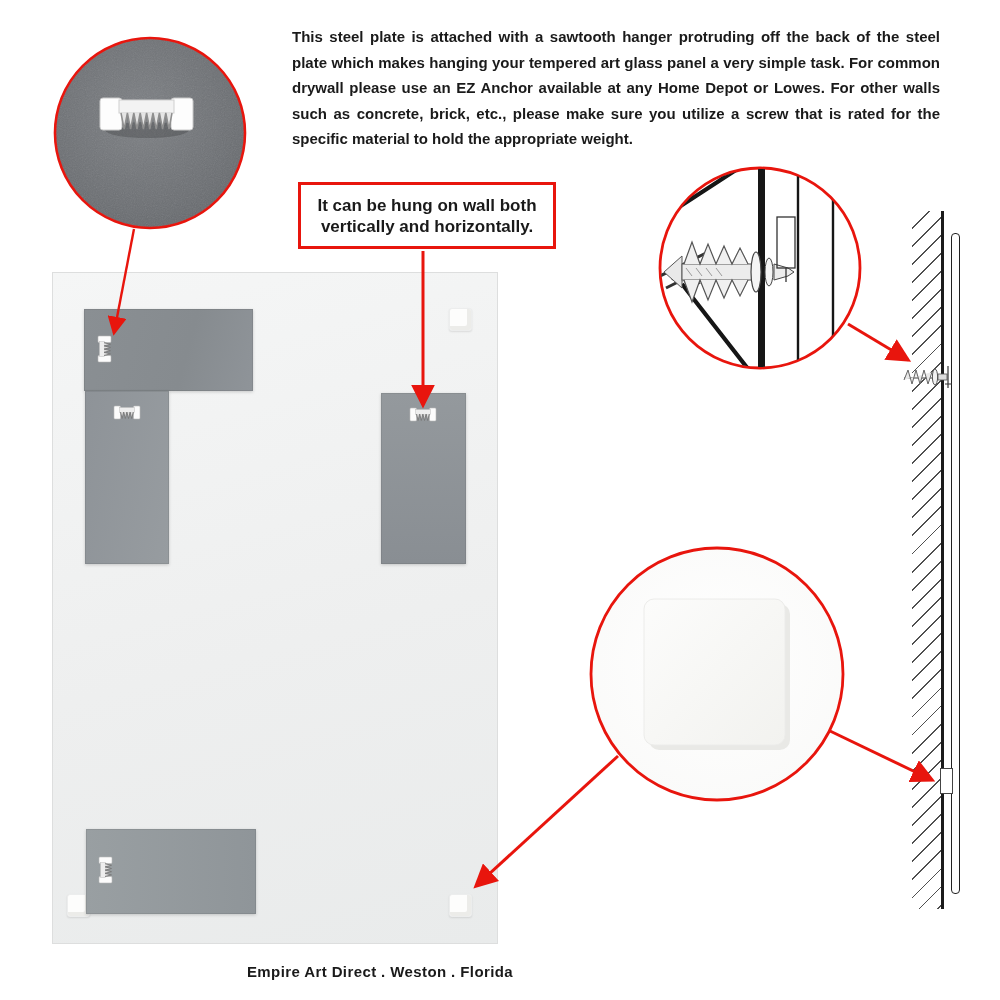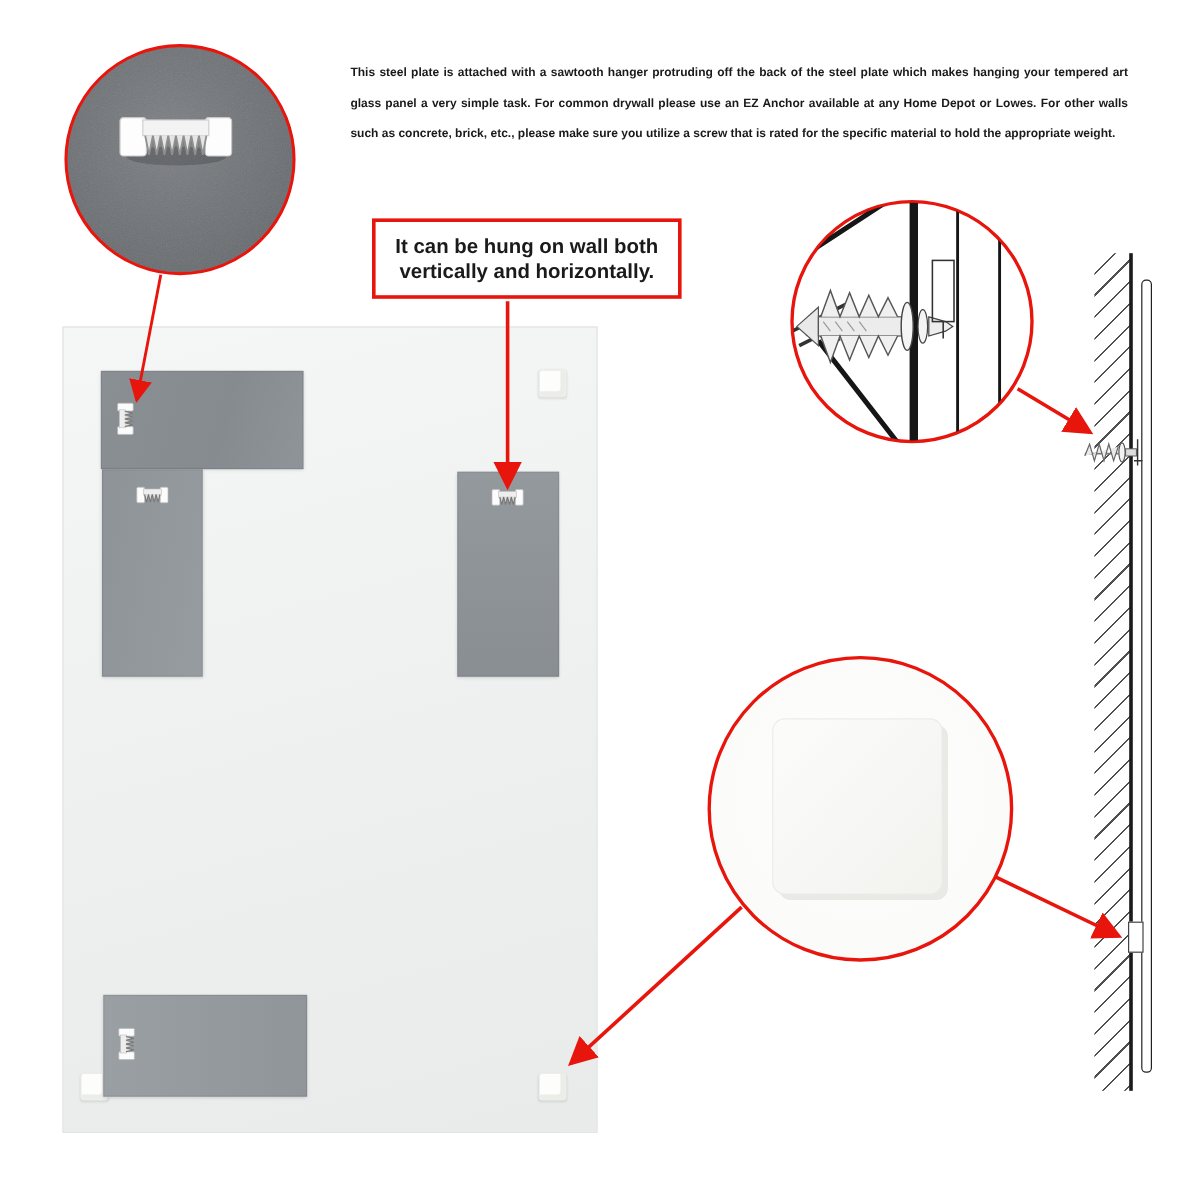--- a/index.html
+++ b/index.html
@@ -9,29 +9,29 @@
     --closeup-metal-gray:#6e7174;
     --ink:#1a1a1a;
   }
   *{margin:0;padding:0;box-sizing:border-box;}
   html,body{background:#fff;}
   body{font-family:"Liberation Sans","DejaVu Sans",sans-serif;color:var(--ink,#1a1a1a);}
   .sheet{position:relative;width:1000px;height:1000px;background:#fff;overflow:hidden;}
 
   
   .intro{
-    position:absolute;left:292px;top:48px;width:648px;
-    font-size:10px;line-height:25.5px;font-weight:700;
+    position:absolute;left:292px;top:24px;width:648px;
+    font-size:15px;line-height:25.5px;font-weight:700;
     text-align:justify;
   }
   .callout{
     position:absolute;left:298px;top:182px;width:258px;height:67px;
     border:3px solid var(--accent-red,#e8150d);
     display:flex;align-items:center;justify-content:center;
-    text-align:center;padding:0 10px;background:#fff;z-index:3;margin-left:12px;
+    text-align:center;padding:0 10px;background:#fff;z-index:3;
   }
   .callout span{font-size:17px;line-height:21px;font-weight:700;}
   .step{
     position:absolute;font-size:15.5px;line-height:23.6px;font-weight:700;
     text-align:justify;z-index:3;background:transparent;
   }
   .step1{left:547px;top:403px;width:354px;}
   .step2{left:547px;top:841px;width:344px;}
   .footer{
     position:absolute;left:205px;top:963px;width:350px;text-align:center;
@@ -202,20 +202,21 @@
       </linearGradient>
     </defs>
     <circle cx="129" cy="129" r="126" fill="url(#foamBg)" style="stroke:var(--accent-red,#e8150d)" stroke-width="2.8"></circle>
     <g>
       <rect x="61" y="59" width="141" height="146" rx="10" fill="#e9e9e6"></rect>
       <rect x="56" y="54" width="141" height="146" rx="10" fill="url(#sqGrad)" stroke="#ececea"></rect>
     </g>
   </svg>
 
 
+  <p class="footer">Empire Art Direct  . Weston . Florida</p>
 
   <svg class="overlay" width="1000" height="1000" viewBox="0 0 1000 1000">
     <defs>
       <marker id="arr" viewBox="0 0 10 10" refX="8.5" refY="5" markerWidth="8" markerHeight="8" orient="auto-start-reverse" markerUnits="strokeWidth">
         <path d="M0,0 L10,5 L0,10 z" style="fill:var(--accent-red,#e8150d)"></path>
       </marker>
     </defs>
 
     <g transform="translate(96,362) rotate(-90)">
       <rect class="tab" x="0" y="2" width="6.5" height="13" rx="1"></rect>

